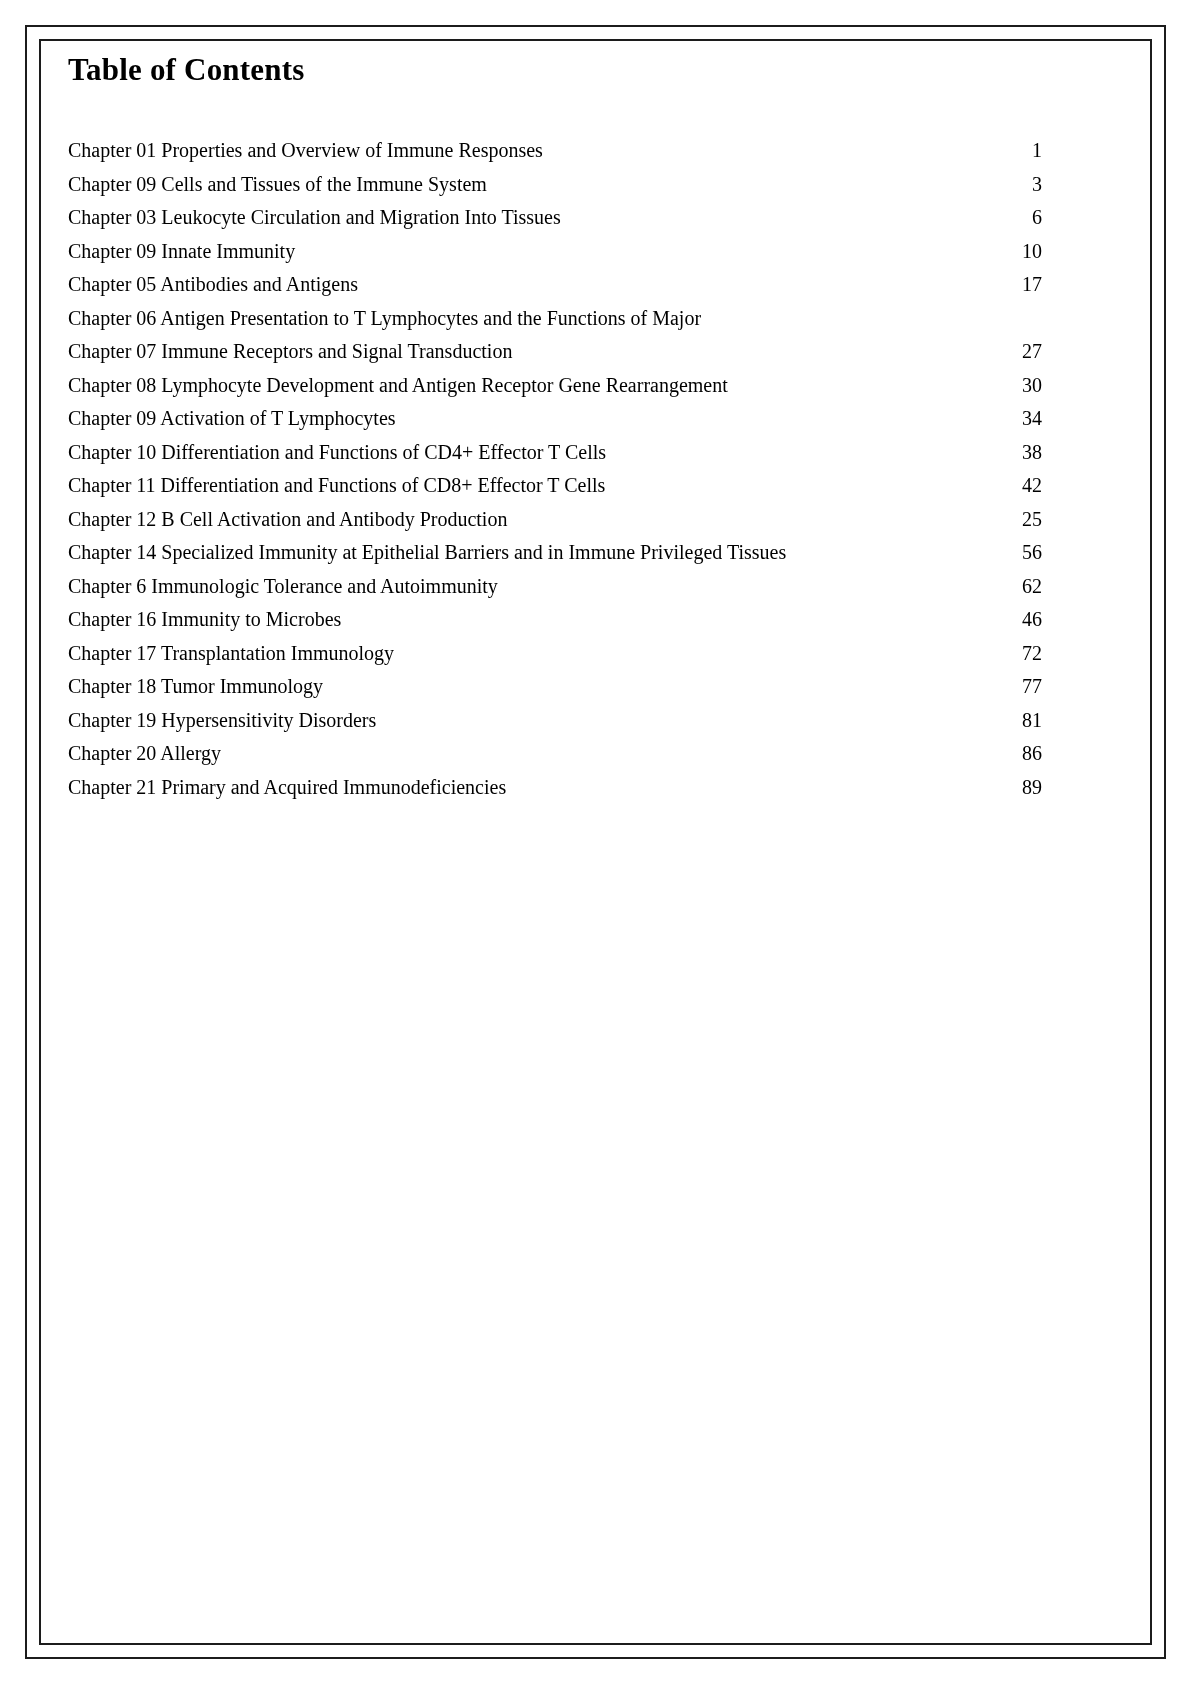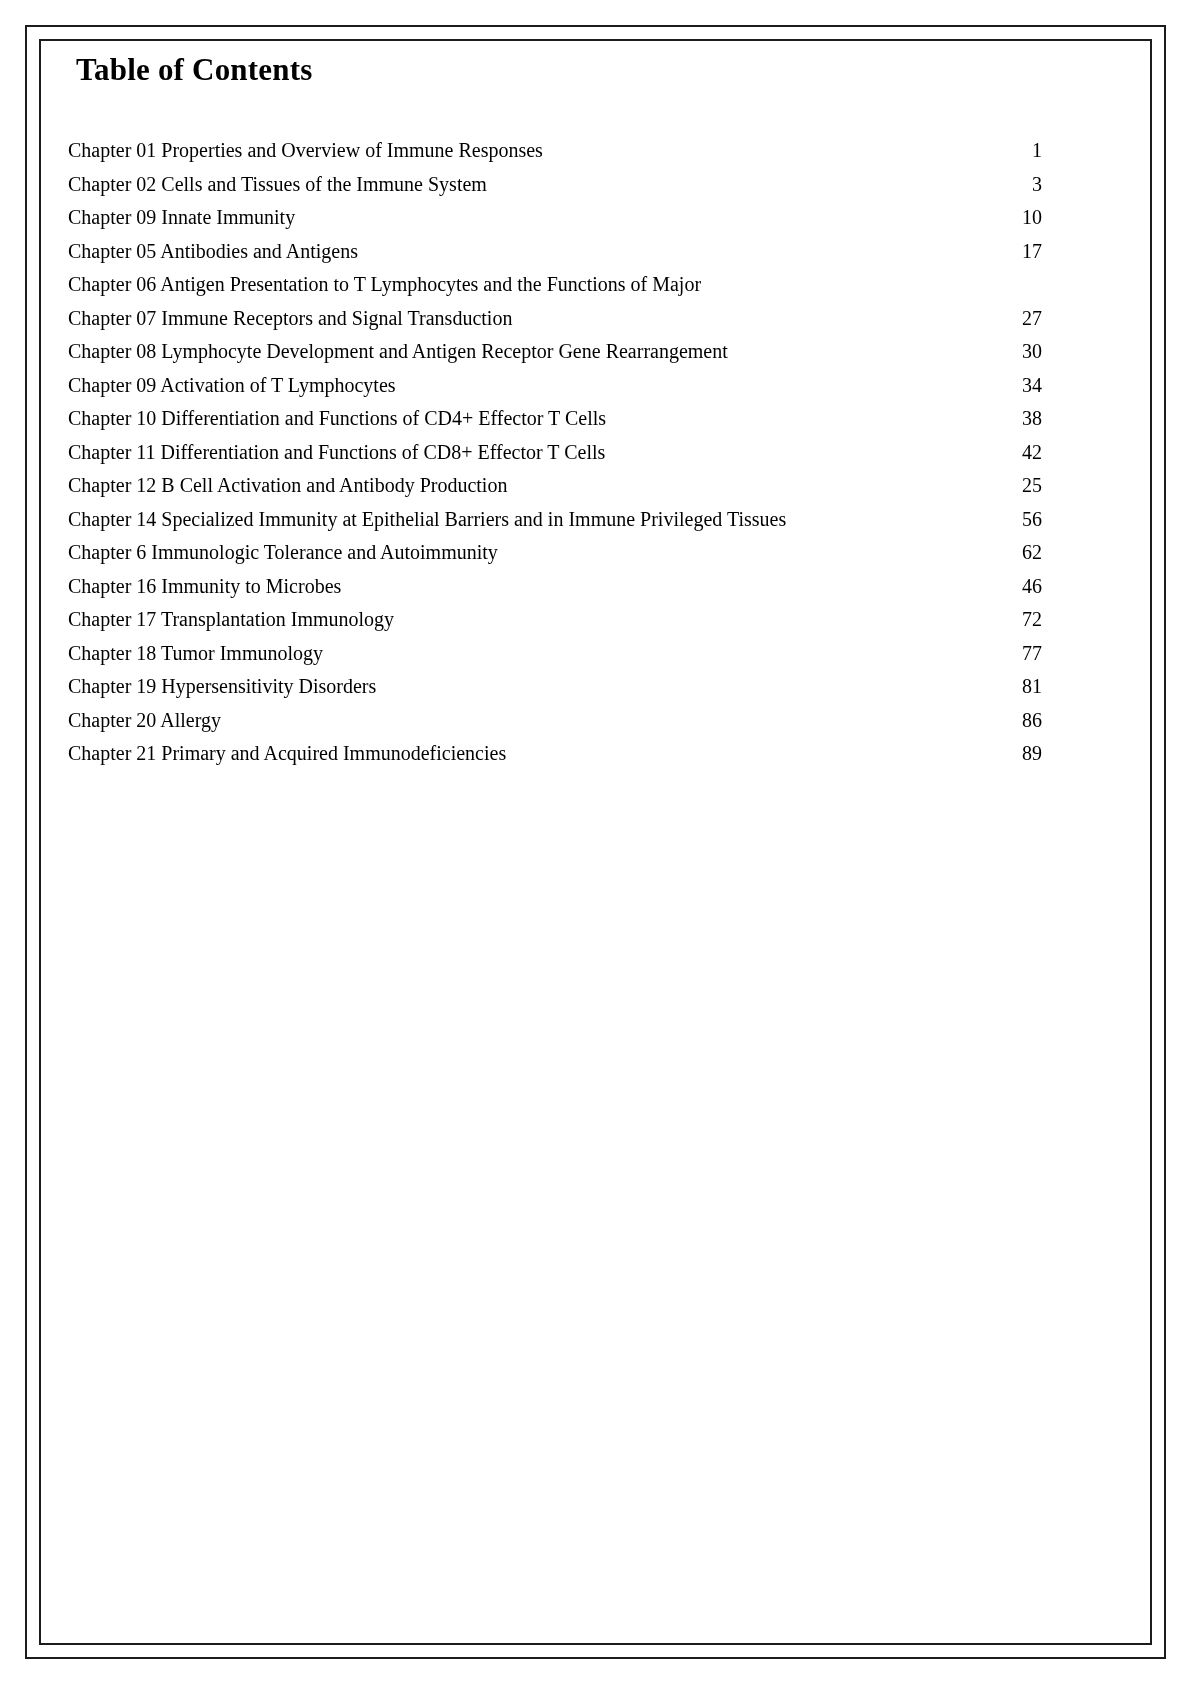--- a/index.html
+++ b/index.html
@@ -29,21 +29,21 @@
   }
   .content {
     position: absolute;
     left: 68px;
     top: 52px;
     right: 149px;
   }
   .title {
     font-size: 31px;
     font-weight: bold;
-    margin: 0 0 46px 8px;
+    margin: 0 0 46px 0;
     letter-spacing: 0.2px;
   }
   .toc-list {
     display: block;
   }
   .toc-row {
     display: flex;
     align-items: baseline;
     font-size: 20px;
     line-height: 33.5px;
@@ -67,24 +67,28 @@
 
 <div class="content">
   <h1 class="title">Table of Contents</h1>
   <div class="toc-list">
   <div class="toc-row">
     <span class="toc-text">Chapter 01 Properties and Overview of Immune Responses</span>
     <span class="toc-page">1</span>
   </div>
 
   <div class="toc-row">
-    <span class="toc-text">Chapter 02 Cells and Tissues of the Immune System</span>
+    <span class="toc-text">Chapter 09 Cells and Tissues of the Immune System</span>
     <span class="toc-page">3</span>
   </div>
 
+  <div class="toc-row">
+    <span class="toc-text">Chapter 03 Leukocyte Circulation and Migration Into Tissues</span>
+    <span class="toc-page">6</span>
+  </div>
 
   <div class="toc-row">
     <span class="toc-text">Chapter 09 Innate Immunity</span>
     <span class="toc-page">10</span>
   </div>
 
   <div class="toc-row">
     <span class="toc-text">Chapter 05 Antibodies and Antigens</span>
     <span class="toc-page">17</span>
   </div>

